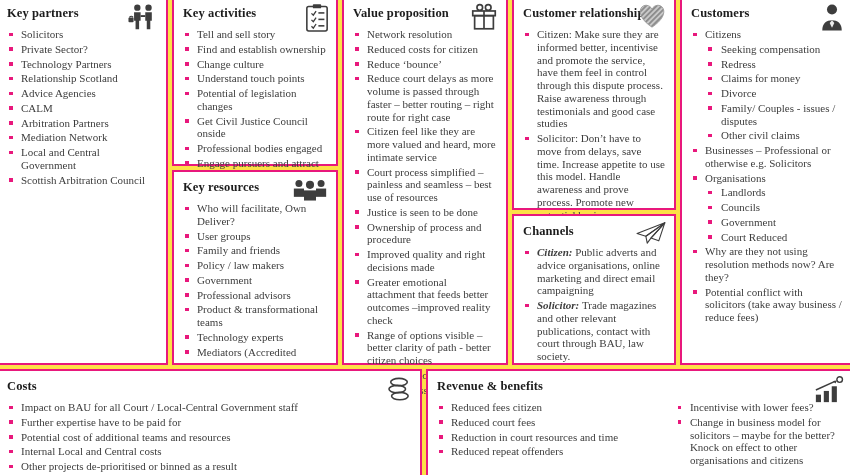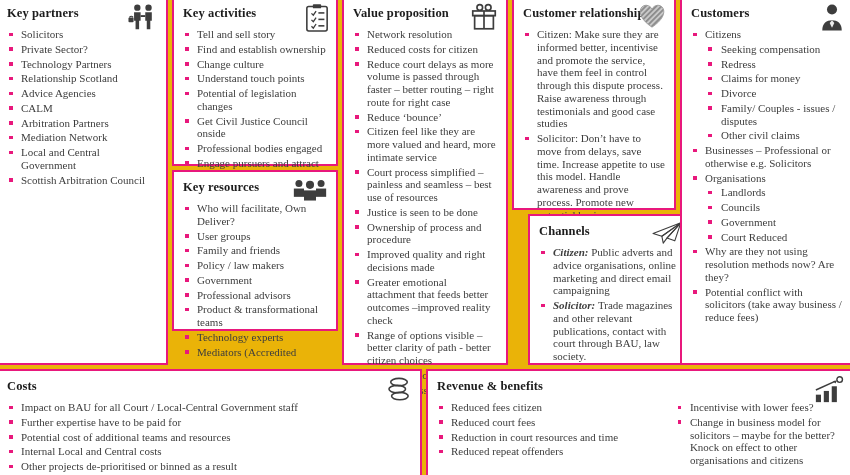--- a/index.html
+++ b/index.html
@@ -4,21 +4,21 @@
 <style>
   :root{
     --pink:#e8187c;
     --ink:#1c1c1c;
     --body:#3d3d3d;
     --icon:#3d3d3d;
   }
   *{box-sizing:border-box;margin:0;padding:0;}
   html,body{width:850px;height:475px;overflow:hidden;background:#fff;}
   body{font-family:"Liberation Serif","DejaVu Serif",serif;color:var(--body);}
-  .canvas{position:relative;width:850px;height:475px;background:#eab308;}
+  .canvas{position:relative;width:850px;height:475px;background:#fde047;}
   .box{
     position:absolute;
     border:2px solid var(--pink);
     background:#fff;
     padding:7px 9px 6px 9px;
   }
   .box h2{
     font-size:12.5px;
     font-weight:bold;
     color:var(--ink);
@@ -105,21 +105,21 @@
         <li>Find and establish ownership</li>
         <li>Change culture</li>
         <li>Understand touch points</li>
         <li>Potential of legislation changes</li>
         <li>Get Civil Justice Council onside</li>
         <li>Professional bodies engaged</li>
         <li>Engage pursuers and attract doubters</li>
       </ul>
   </div>
 
-  <div class="box" style="left:172px;top:170px;width:166px;height:161px;">
+  <div class="box" style="left:172px;top:170px;width:166px;height:195px;">
     <h2>Key resources</h2>
     <span class="icon">
       <svg width="38" height="24" viewBox="0 0 40 26" fill="#3d3d3d">
         <circle cx="8" cy="7" r="3.8"></circle>
           <path d="M2.5 12.5 h11 v9 h-11 z"></path>
         <circle cx="32" cy="7" r="3.8"></circle>
           <path d="M26.5 12.5 h11 v9 h-11 z"></path>
         <circle cx="20" cy="8.5" r="4.4"></circle>
           <path d="M13.5 14.5 h13 v11 h-13 z"></path>
       </svg>
@@ -146,22 +146,22 @@
           <rect x="4" y="8.5" width="24" height="5"></rect>
           <line x1="16" y1="8.5" x2="16" y2="27.5"></line>
           <circle cx="11.5" cy="4.7" r="3"></circle>
             <circle cx="20.5" cy="4.7" r="3"></circle>
         </g>
       </svg>
     </span>
     <ul class="blist tight">
         <li>Network resolution</li>
         <li>Reduced costs for citizen</li>
+        <li>Reduce ‘bounce’</li>
         <li>Reduce court delays as more volume is passed through faster – better routing – right route for right case</li>
-        <li>Reduce ‘bounce’</li>
         <li>Citizen feel like they are more valued and heard, more intimate service</li>
         <li>Court process simplified – painless and seamless – best use of resources</li>
         <li>Justice is seen to be done</li>
         <li>Ownership of process and procedure</li>
         <li>Improved quality and right decisions made</li>
         <li>Greater emotional attachment that feeds better outcomes –improved reality check</li>
         <li>Range of options visible – better clarity of path - better citizen choices</li>
         <li>Inequality tackled</li>
         <li>New business opps for solicitors</li>
       </ul>
@@ -179,21 +179,21 @@
         </defs>
         <path d="M16 26 C4.5 18.5 1.5 10.5 4.2 5.6 C7 .8 13.8 1.8 16 6.6 C18.2 1.8 25 .8 27.8 5.6 C30.5 10.5 27.5 18.5 16 26 Z" fill="url(#hstripe)" stroke="#9a9a9a" stroke-width="1"></path>
       </svg>
     </span>
     <ul class="blist tight">
         <li>Citizen: Make sure they are informed better, incentivise and promote the service, have them feel in control through this dispute process. Raise awareness through testimonials and good case studies</li>
         <li>Solicitor: Don’t have to move from delays, save time.  Increase appetite to use this model.  Handle awareness and prove process.  Promote new potential business opps.</li>
       </ul>
   </div>
 
-  <div class="box" style="left:528px;top:214px;width:164px;height:151px;">
+  <div class="box" style="left:512px;top:214px;width:164px;height:151px;">
     <h2>Channels</h2>
     <span class="icon">
       <svg width="34" height="24" viewBox="0 0 36 26">
         <g fill="none" stroke="#3d3d3d" stroke-width="1.2" stroke-linejoin="round">
           <path d="M34 2 L4 13.5 L13.5 16.5 Z"></path>
           <path d="M34 2 L13.5 16.5 L15 24 L19 18.5 Z"></path>
           <path d="M34 2 L19 18.5 L27.5 21.5 Z"></path>
         </g>
       </svg>
     </span>

